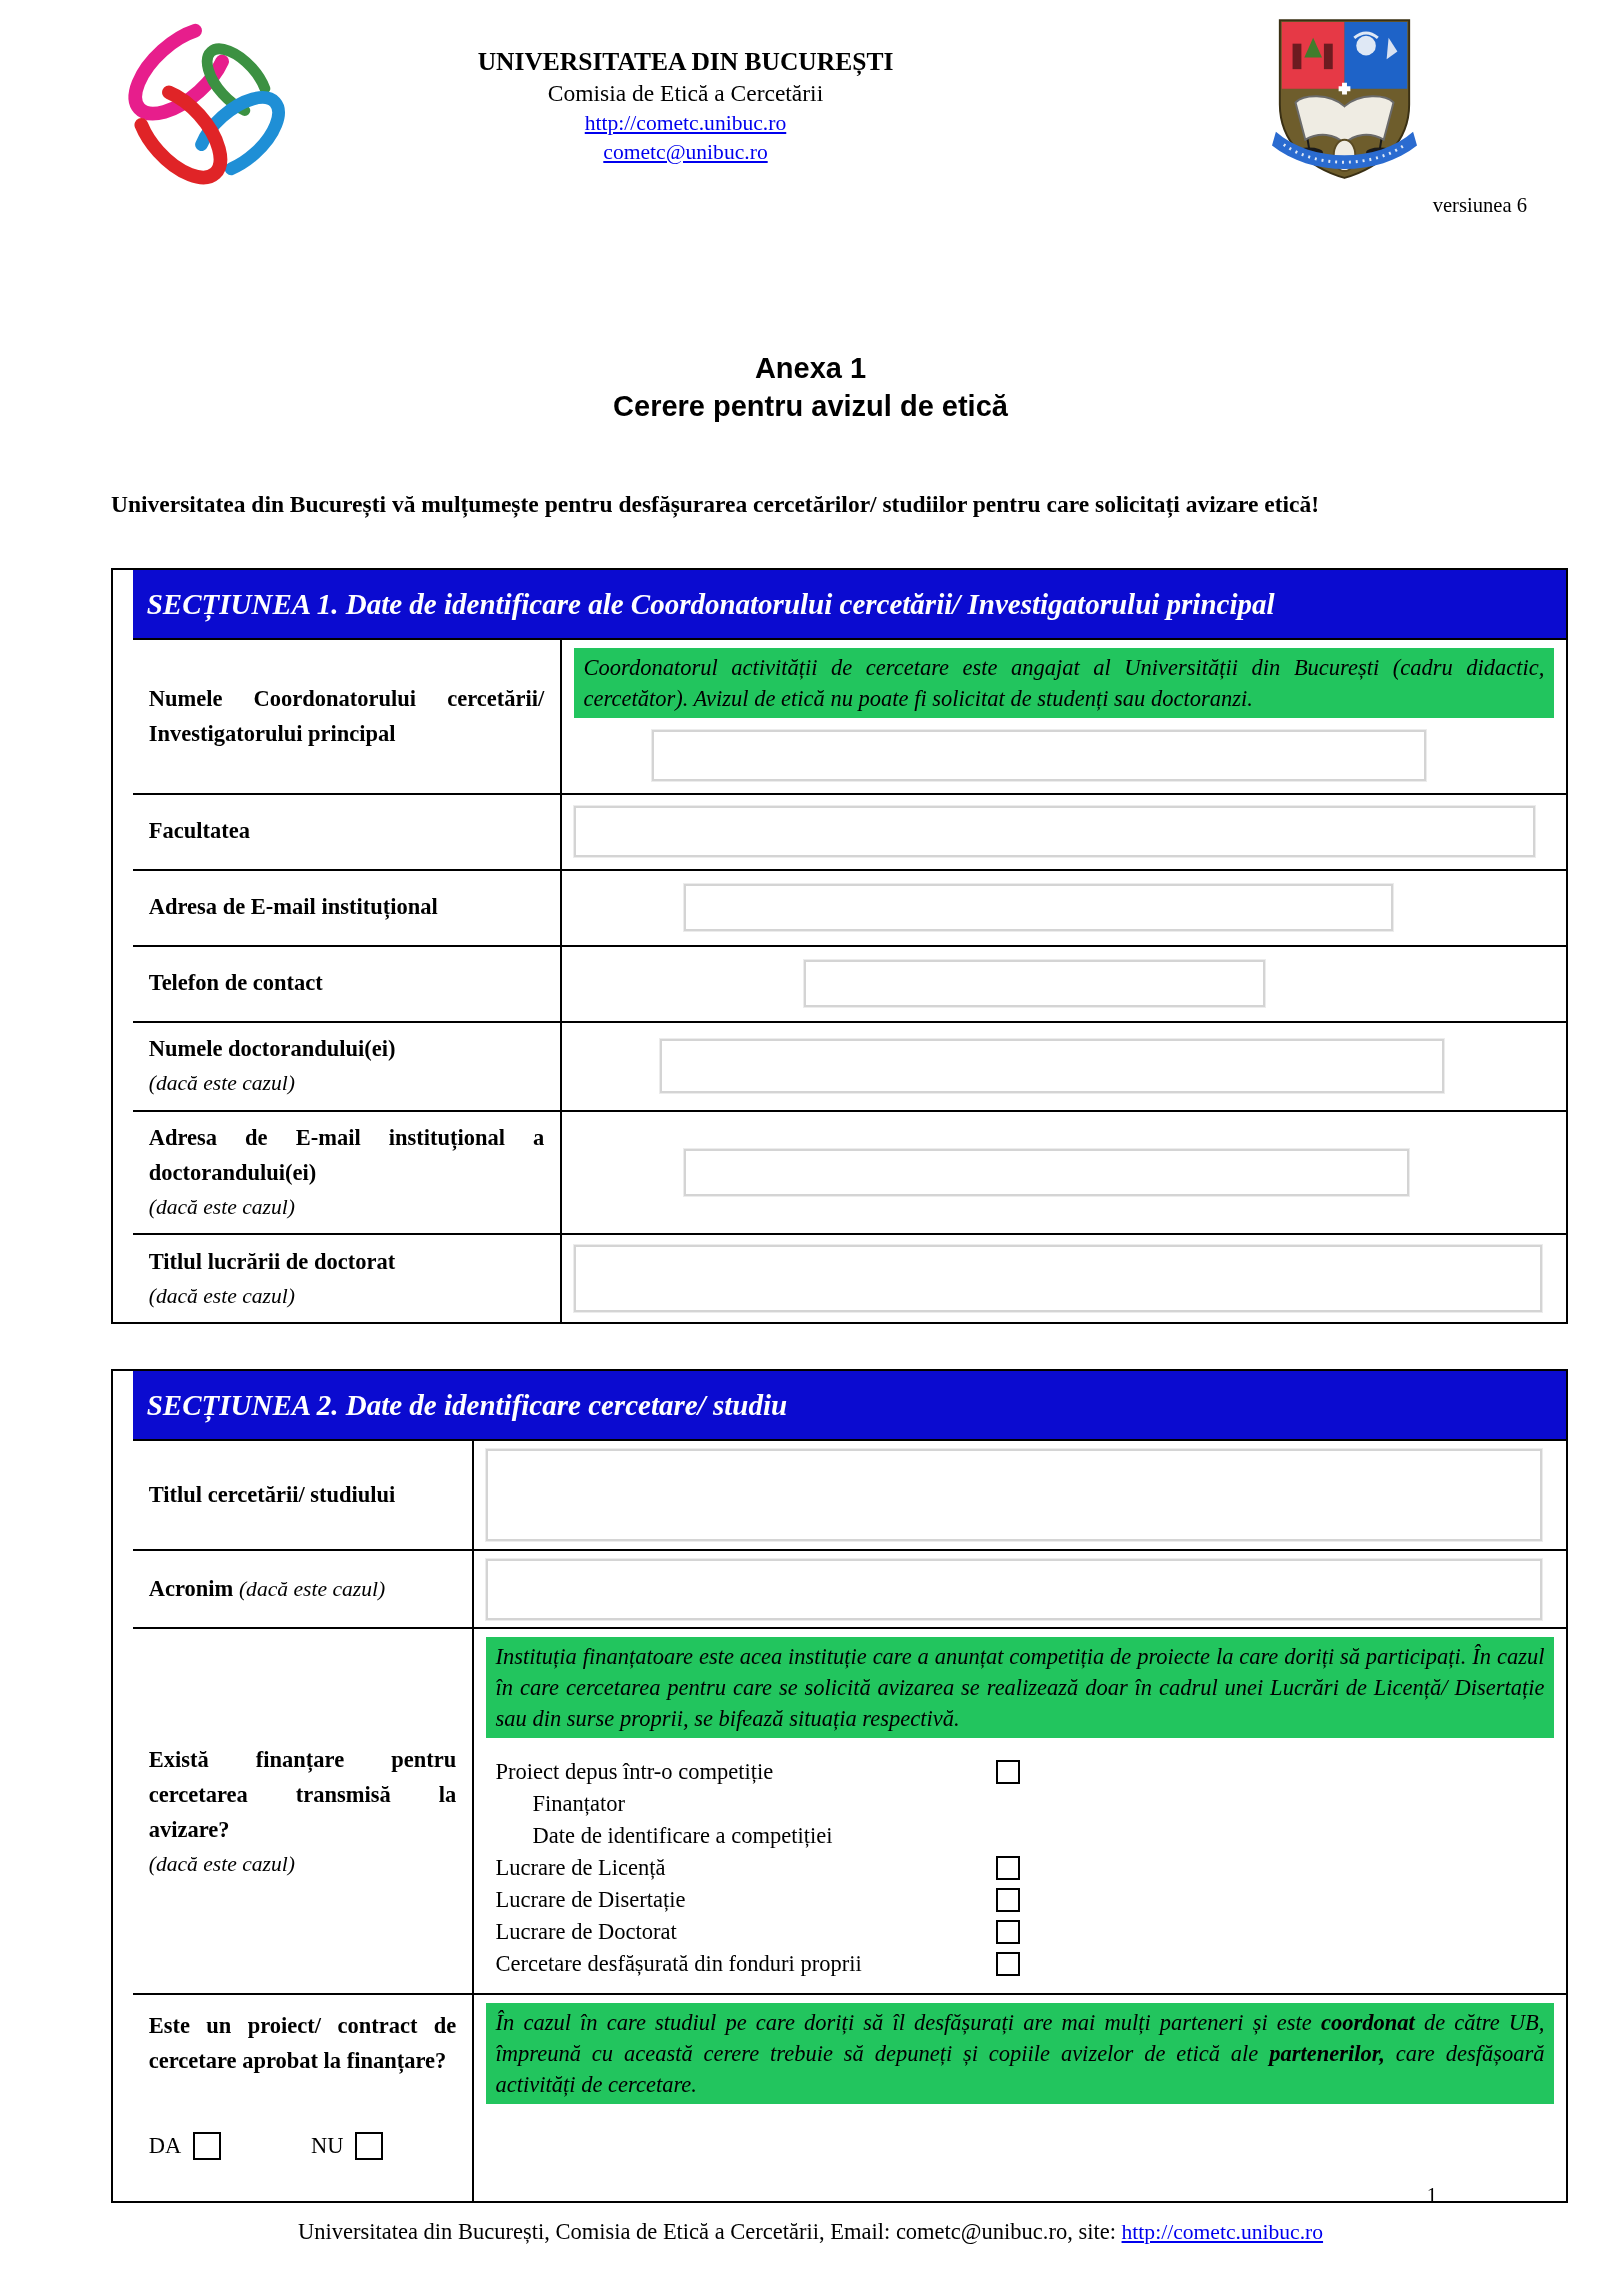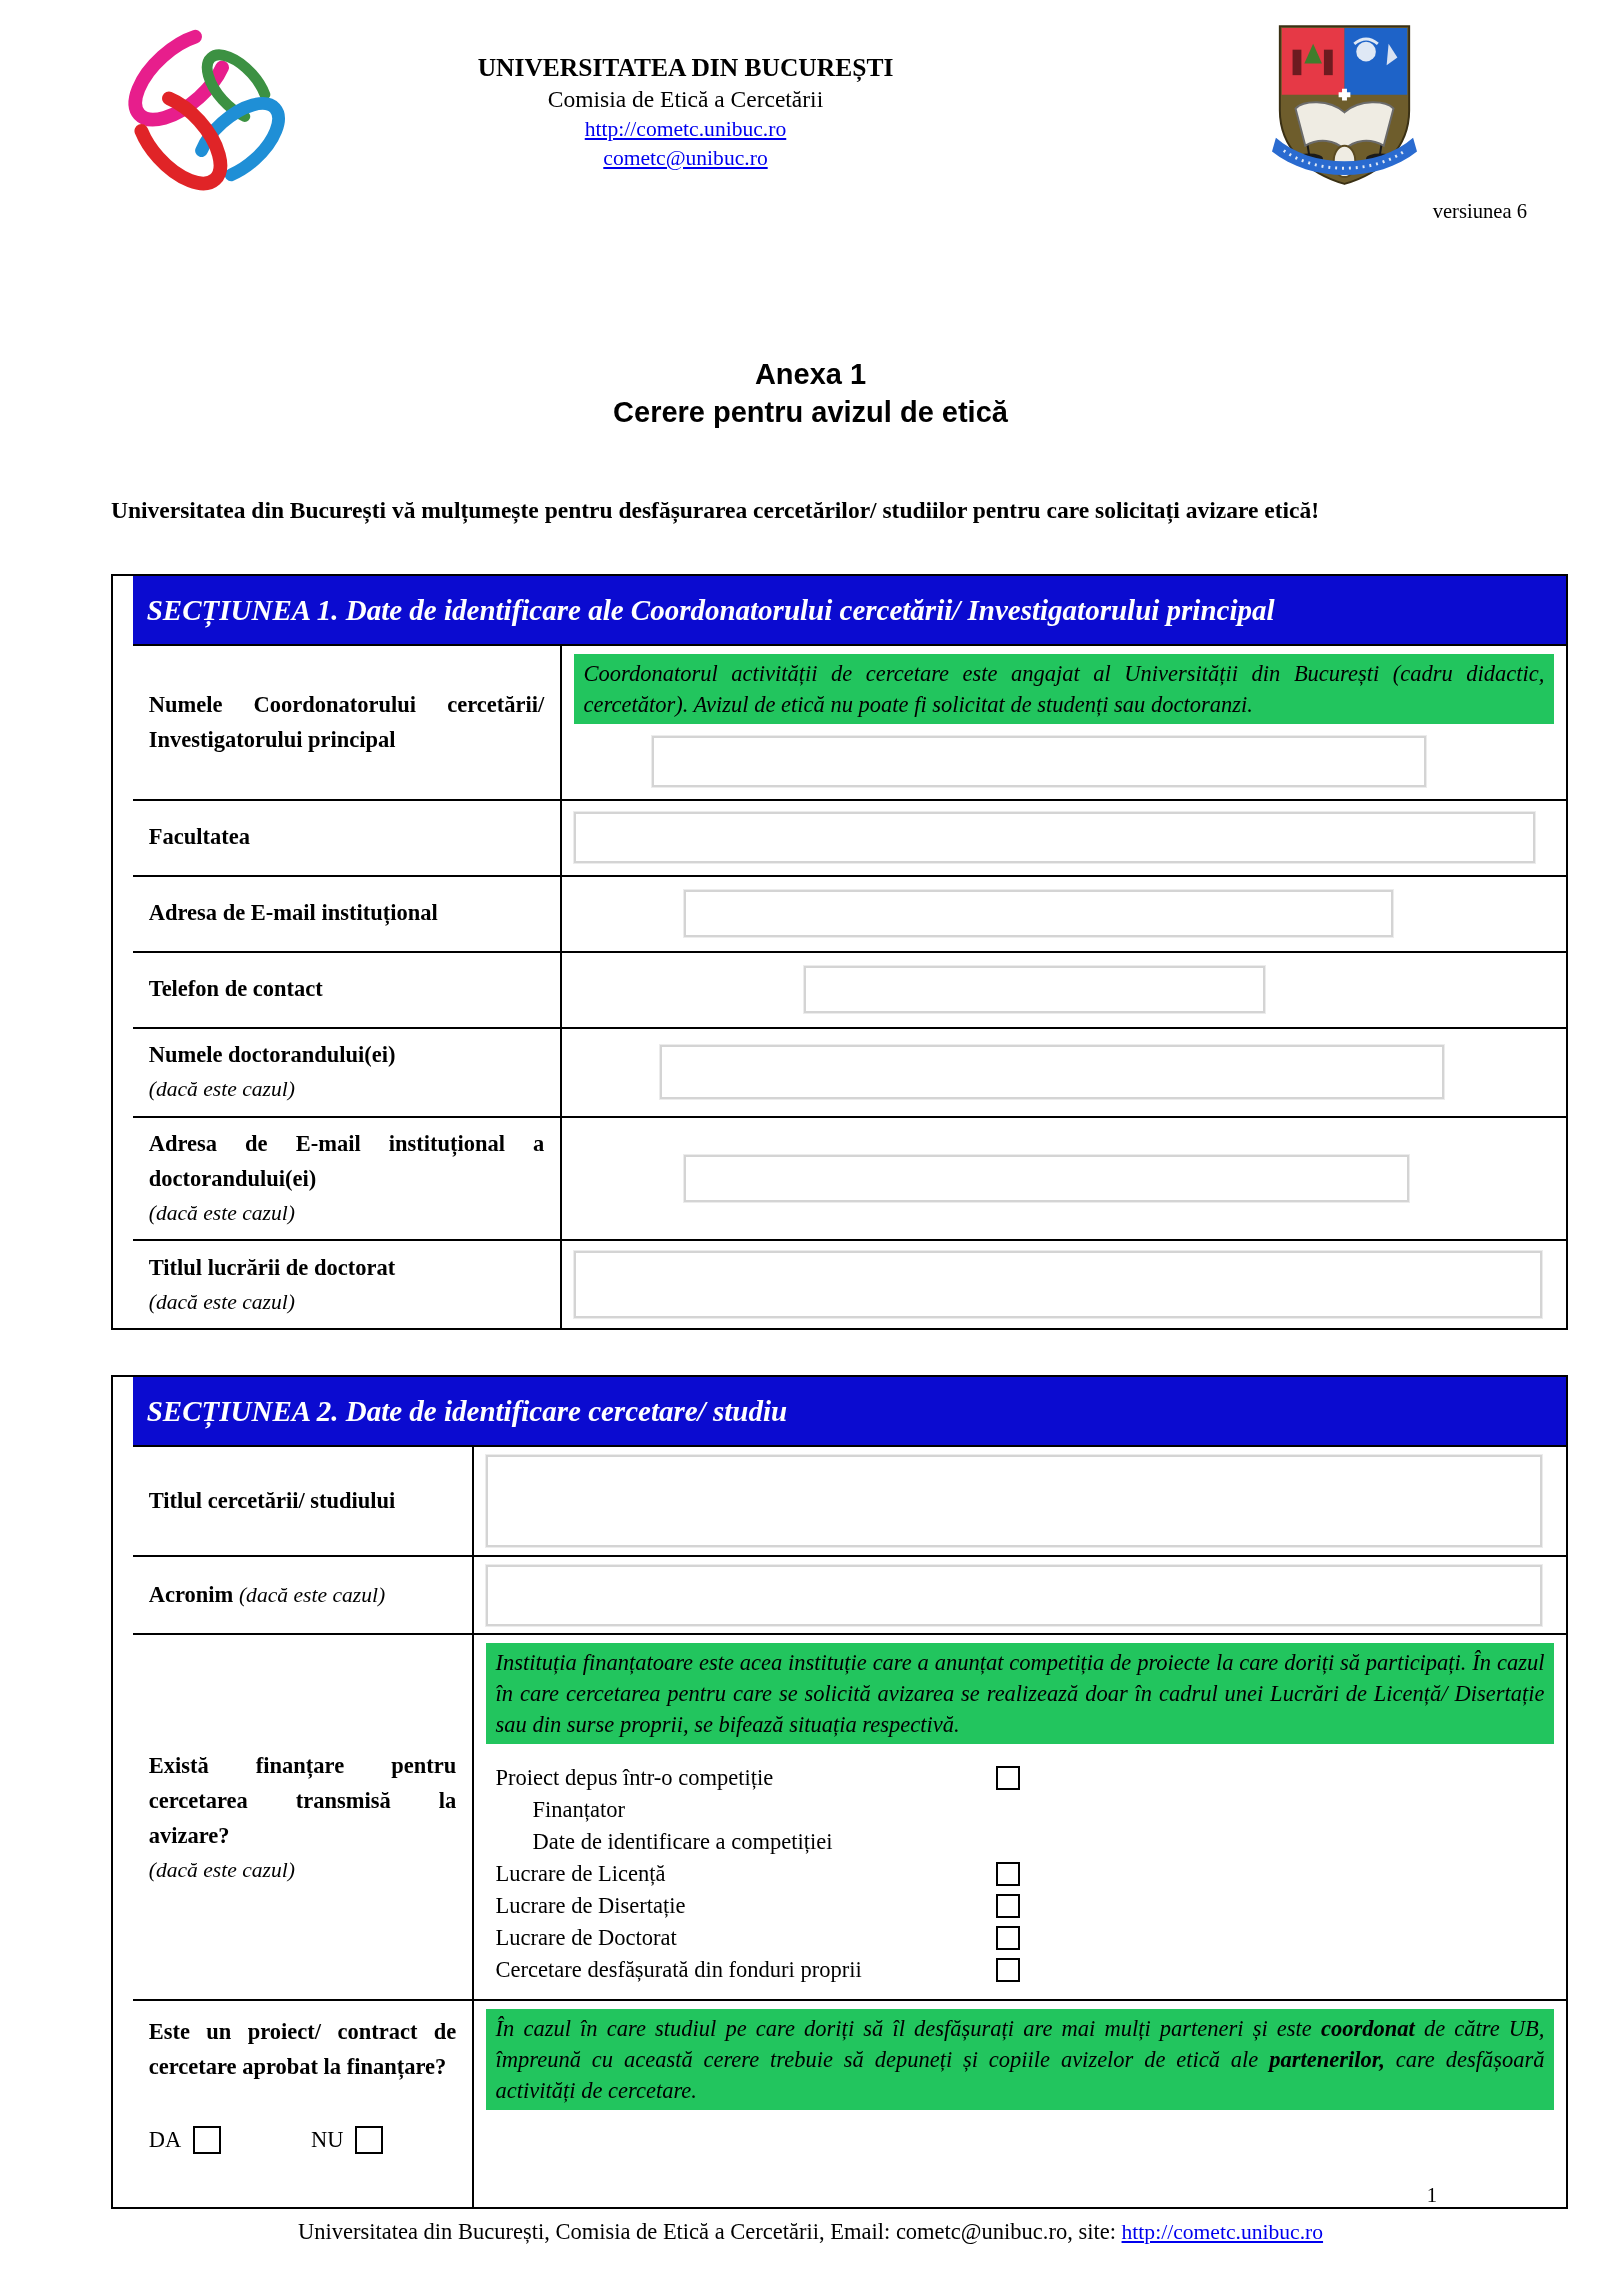--- a/index.html
+++ b/index.html
@@ -3,21 +3,21 @@
 <meta charset="utf-8">
 <style>
   * { box-sizing: border-box; margin: 0; padding: 0; }
   body { background: #888; margin: 0; }
   .page {
     width: 1621px; height: 2293px; background: #fff; color: #000;
     position: relative; margin: 0 auto; overflow: hidden;
     font-family: "Liberation Serif", serif;
   }
   
-  .header { position: relative; height: 233px; margin-top: 6px; }
+  .header { position: relative; height: 233px; }
   .header-logo { position: absolute; left: 110px; top: 17.6px; }
   .header-center { position: absolute; left: 323px; top: 47px; width: 725px; text-align: center; }
   .uni-name { font-size: 25.5px; font-weight: bold; }
   .committee { font-size: 23.5px; margin-top: 2.9px; }
   .hdr-link { display: block; font-size: 21.6px; color: #0000EE; text-decoration: underline; margin-top: 3.9px; cursor: pointer; }
   .header-crest { position: absolute; left: 1272px; top: 13.7px; }
   .version { position: absolute; top: 194px; right: 94px; font-size: 20.6px; }
   
   .doc-title { margin-top: 116px; text-align: center; font-family: "Liberation Sans", sans-serif; font-weight: bold; font-size: 29px; line-height: 1.32; }
   .intro { margin: 59px 78px 0 111px; font-family: Liberation Serif, serif; font-weight: bold; font-size: 23.5px; line-height: 1.65; }
@@ -39,21 +39,21 @@
   .fb-coord   { margin: 11.8px 0 3.9px 78px; width: 774px; height: 51px; }
   .r-fac      { min-height: 76px; }  .fb-fac   { width: calc(100% - 19.6px); height: 51px; }
   .r-email    { min-height: 76px; }  .fb-email { margin-left: 110px; width: 709px; height: 47px; }
   .r-phone    { min-height: 76px; }  .fb-phone { margin-left: 230px; width: 461px; height: 47px; }
   .r-phdname  { min-height: 80px; }  .fb-phdname  { margin-left: 86px; width: 784px; height: 54px; }
   .r-phdemail { min-height: 96px; }  .fb-phdemail { margin-left: 110px; width: 725px; height: 47px; }
   .r-phdtitle { min-height: 84px; }  .fb-phdtitle { width: calc(100% - 11.8px); height: 67px; }
   .r-study    { min-height: 98px; } .fb-study { width: calc(100% - 11.8px); height: 92px; }
   .r-acro     { min-height: 76px; }  .fb-acro  { width: calc(100% - 11.8px); height: 61px; }
   .r-fund     { min-height: 345px; } .r-fund .val { justify-content: flex-end; }
-  .r-appr     { min-height: 208px; } .r-appr .val, .r-appr .lbl { justify-content: flex-start; }
+  .r-appr     { min-height: 208px; } .r-appr .val, .r-appr .lbl { justify-content: flex-start; gap: 12px; }
   .r-appr .lbl { padding-top: 13.7px; }
   
   .opts { margin: 17.6px 0 5.9px 9.8px; font-size: 22.5px; }
   .opt { display: flex; align-items: center; min-height: 32px; }
   .opt .ol { width: 500px; }
   .opt.ind .ol { padding-left: 37px; }
   .cb { width: 24.5px; height: 24.5px; border: 2px solid #000; background: #fff; cursor: pointer; flex: none; }
   .cb-lg { width: 28px; height: 28px; }
   .danu { display: flex; align-items: center; margin-top: 41px; font-size: 22.5px; }
   .danu .dn2 { margin-left: 90px; }

